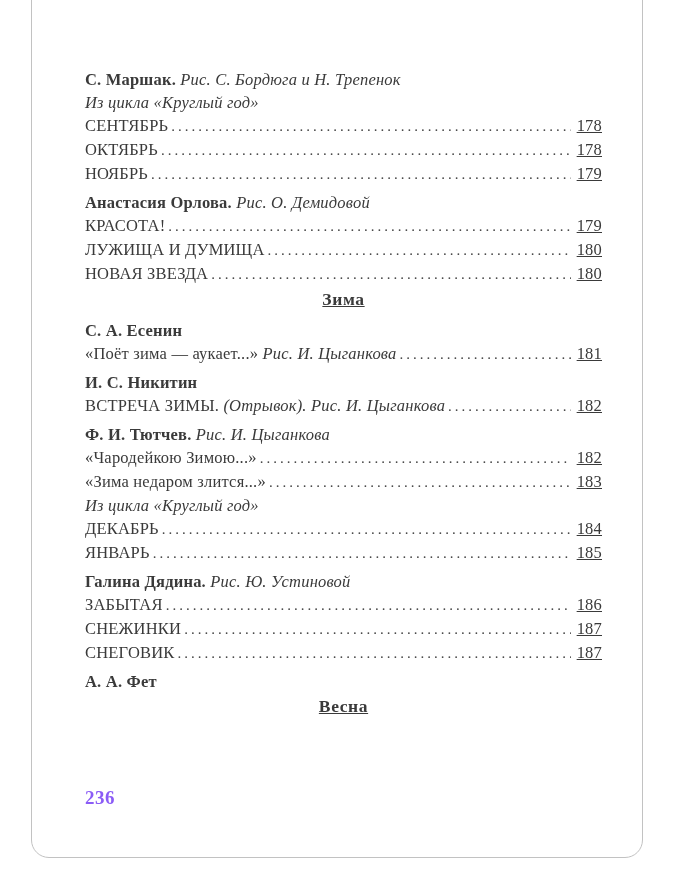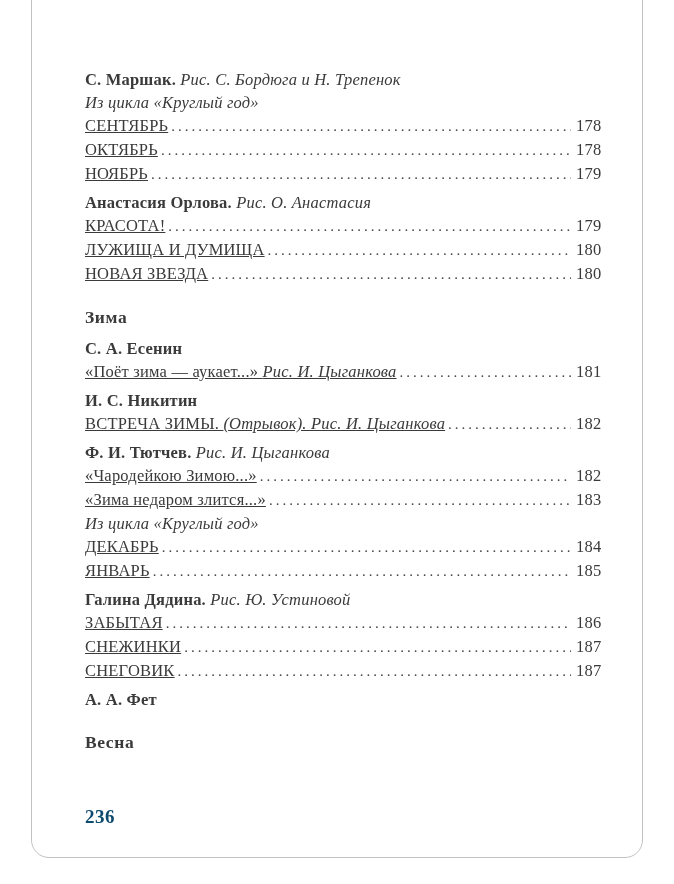--- a/index.html
+++ b/index.html
@@ -31,57 +31,60 @@
   }
   .line {
     line-height: 23px;
     font-size: 16.5px;
     white-space: nowrap;
   }
   .entry {
     display: flex;
     align-items: baseline;
   }
-  .entry .t { flex: 0 0 auto; text-decoration: underline; }
+  .entry .t { flex: 0 0 auto; }
   .author { margin-top: 5px; }
   .author:first-child { margin-top: 0; }
   .heading {
-    margin-top: 20px;
+    margin-top: 2px;
     margin-bottom: 8px;
+    text-align: center;
     font-size: 17.5px;
     letter-spacing: 0.6px;
+    text-decoration: underline;
   }
   .s-b { font-weight: bold; }
   .s-i { font-style: italic; text-align: center; }
   .s-r { font-style: normal; font-weight: normal; }
   .leader {
     flex: 1 1 auto;
     overflow: hidden;
     white-space: nowrap;
     margin: 0 3px;
     color: #474747;
   }
   .leader::after {
     content: "......................................................................................................................................................";
     letter-spacing: 3px;
     font-size: 15px;
   }
   .pg {
     flex: 0 0 auto;
     margin-left: 2px;
     min-width: 26px;
-    text-align: left;
+    text-align: right;
+    text-decoration: underline;
   }
   .folio {
     position: absolute;
     left: 85px;
-    top: 806px;
+    top: 787px;
     font-size: 19px;
     font-weight: bold;
-    color: #0c4a6e;
+    color: #8b5cf6;
     letter-spacing: 0.5px;
   }
 </style>
 </head>
 <body style="--text: #3a3a3a; --frame: #c2c2c2;">
 
 <div class="frame"></div>
 
 <div class="toc">
 
@@ -95,21 +98,21 @@
     <div class="line entry">
       <span class="t"><span class="s-r">ОКТЯБРЬ</span></span>
       <span class="leader"></span>
       <span class="pg">178</span>
     </div>
     <div class="line entry">
       <span class="t"><span class="s-r">НОЯБРЬ </span></span>
       <span class="leader"></span>
       <span class="pg">179</span>
     </div>
-    <div class="line author"><span class="t"><span class="s-b">Анастасия Орлова. </span><span class="s-i">Рис. О. Анастасия</span></span></div>
+    <div class="line author"><span class="t"><span class="s-b">Анастасия Орлова. </span><span class="s-i">Рис. О. Демидовой</span></span></div>
     <div class="line entry">
       <span class="t"><span class="s-r">КРАСОТА!</span></span>
       <span class="leader"></span>
       <span class="pg">179</span>
     </div>
     <div class="line entry">
       <span class="t"><span class="s-r">ЛУЖИЩА И ДУМИЩА </span></span>
       <span class="leader"></span>
       <span class="pg">180</span>
     </div>

